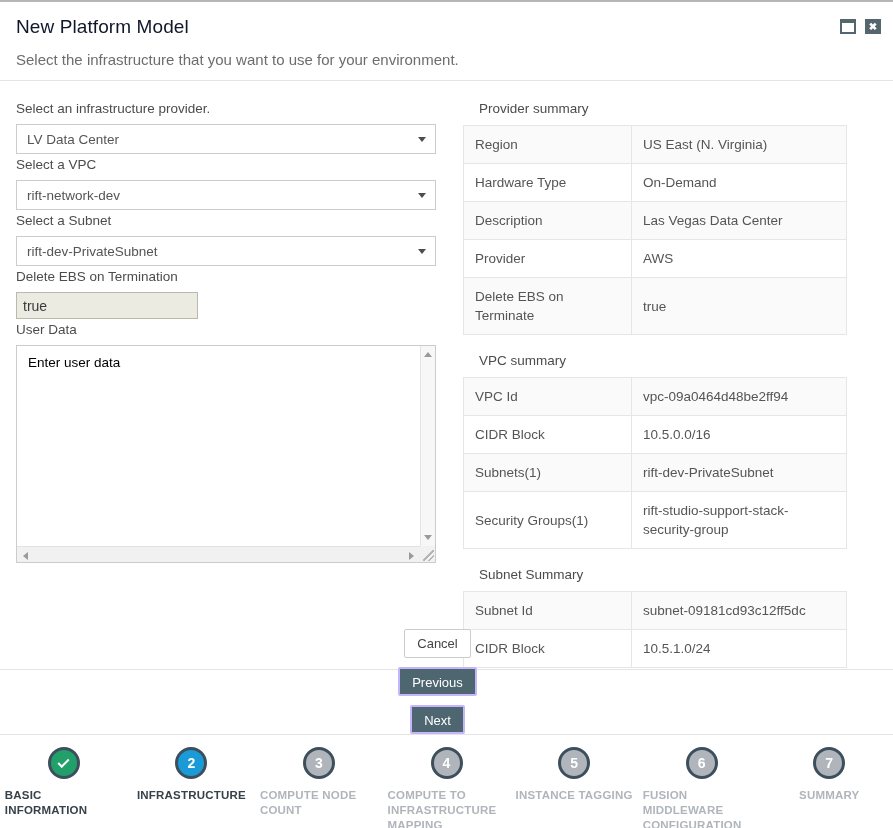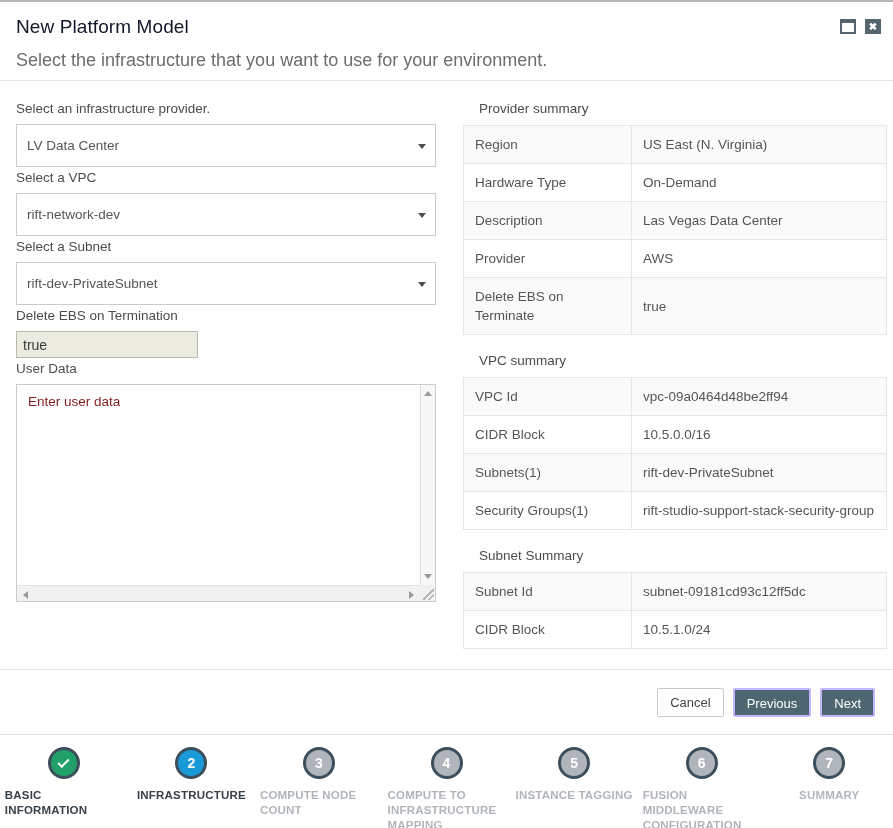--- a/index.html
+++ b/index.html
@@ -18,21 +18,21 @@
     background: #fff;
   }
 
   
   .header { position: relative; padding: 12px 16px 0 16px; }
   .dlg-title {
     font-size: 19px; font-weight: 400; color: #0f172a;
     letter-spacing: .1px; line-height: 26px;
   }
   .dlg-subtitle {
-    font-size: 18px; color: #6d6d6d; margin-top: 10px; line-height: 20px;
+    font-size: 15px; color: #6d6d6d; margin-top: 10px; line-height: 20px;
   }
   .win-controls {
     position: absolute; top: 17px; right: 12px;
     display: flex; gap: 9px; align-items: center;
   }
   .win-btn {
     width: 16px; height: 15px; display: flex;
     align-items: center; justify-content: center;
     cursor: pointer;
   }
@@ -56,21 +56,21 @@
   }
   .col-left { width: 455px; padding: 19px 0 0 16px; }
   .col-right { width: 438px; padding: 19px 8px 0 4px; }
 
   .field-label {
     font-size: 13.5px; color: #4c4c4c; margin-bottom: 6px; line-height: 18px;
   }
   .field-group { margin-bottom: 2px; }
 
   .select-box {
-    position: relative; width: 420px; height: 43px;
+    position: relative; width: 420px; height: 30px;
     border: 1px solid #ccc; background: #fff;
     display: flex; align-items: center;
     padding: 0 24px 0 10px;
     font-size: 13.5px; color: #555;
     cursor: pointer;
   }
   .select-caret {
     position: absolute; right: 9px; top: 50%;
     width: 0; height: 0; margin-top: -2px;
     border-left: 4px solid transparent;
@@ -85,21 +85,21 @@
     padding: 0 6px; display: flex; align-items: center;
   }
 
   
   .ta-wrap {
     position: relative; width: 420px; height: 218px;
     border: 1px solid #ccc; background: #fff;
   }
   .ta-text {
     position: absolute; top: 9px; left: 11px;
-    font-size: 13.5px; color: #7f1d1d;
+    font-size: 13.5px; color: #000000;
   }
   .ta-vbar {
     position: absolute; top: 0; right: 0; bottom: 16px; width: 15px;
     background: #f7f7f7; border-left: 1px solid #e2e2e2;
   }
   .ta-hbar {
     position: absolute; left: 0; right: 15px; bottom: 0; height: 16px;
     background: #f1f1f1; border-top: 1px solid #e2e2e2;
   }
   .ta-corner {
@@ -137,39 +137,39 @@
     border-left: 5px solid #9a9a9a;
   }
 
   
   .sum-title {
     font-size: 13.5px; color: #4c4c4c;
     margin: 0 0 7px 20px; line-height: 18px;
   }
   .sum-block { margin-bottom: 17px; }
   table.sum {
-    width: 424px; border-collapse: collapse;
+    width: 384px; border-collapse: collapse;
     border: 1px solid #dedede; margin-left: 4px;
   }
   table.sum td {
     border: 1px solid #e6e6e6;
     font-size: 13.5px; color: #555;
     padding: 9px 11px; line-height: 19px;
     vertical-align: middle;
   }
   table.sum td.k { width: 168px; }
   table.sum tr:nth-child(odd) td { background: #fafafa; }
   table.sum tr:nth-child(even) td { background: #ffffff; }
 
   
   .footer {
     position: absolute; top: 667px; left: 0; right: 0; height: 66px;
     border-top: 1px solid #e4e4e4; border-bottom: 1px solid #e4e4e4;
     display: flex; align-items: center; justify-content: flex-end;
-    padding-right: 18px; gap: 9px;
+    padding-right: 18px; gap: 9px; flex-direction: column;
   }
   .btn {
     min-width: 54px; height: 29px; padding: 0 12px;
     font-size: 13px; line-height: 27px; text-align: center;
     border-radius: 2px; cursor: pointer;
   }
   .btn-light { background: #fff; border: 1px solid #ccc; color: #444; }
   .btn-dark { background: #4e6670; border: 2px solid #c4b5fd; color: #fff; }
 
   

